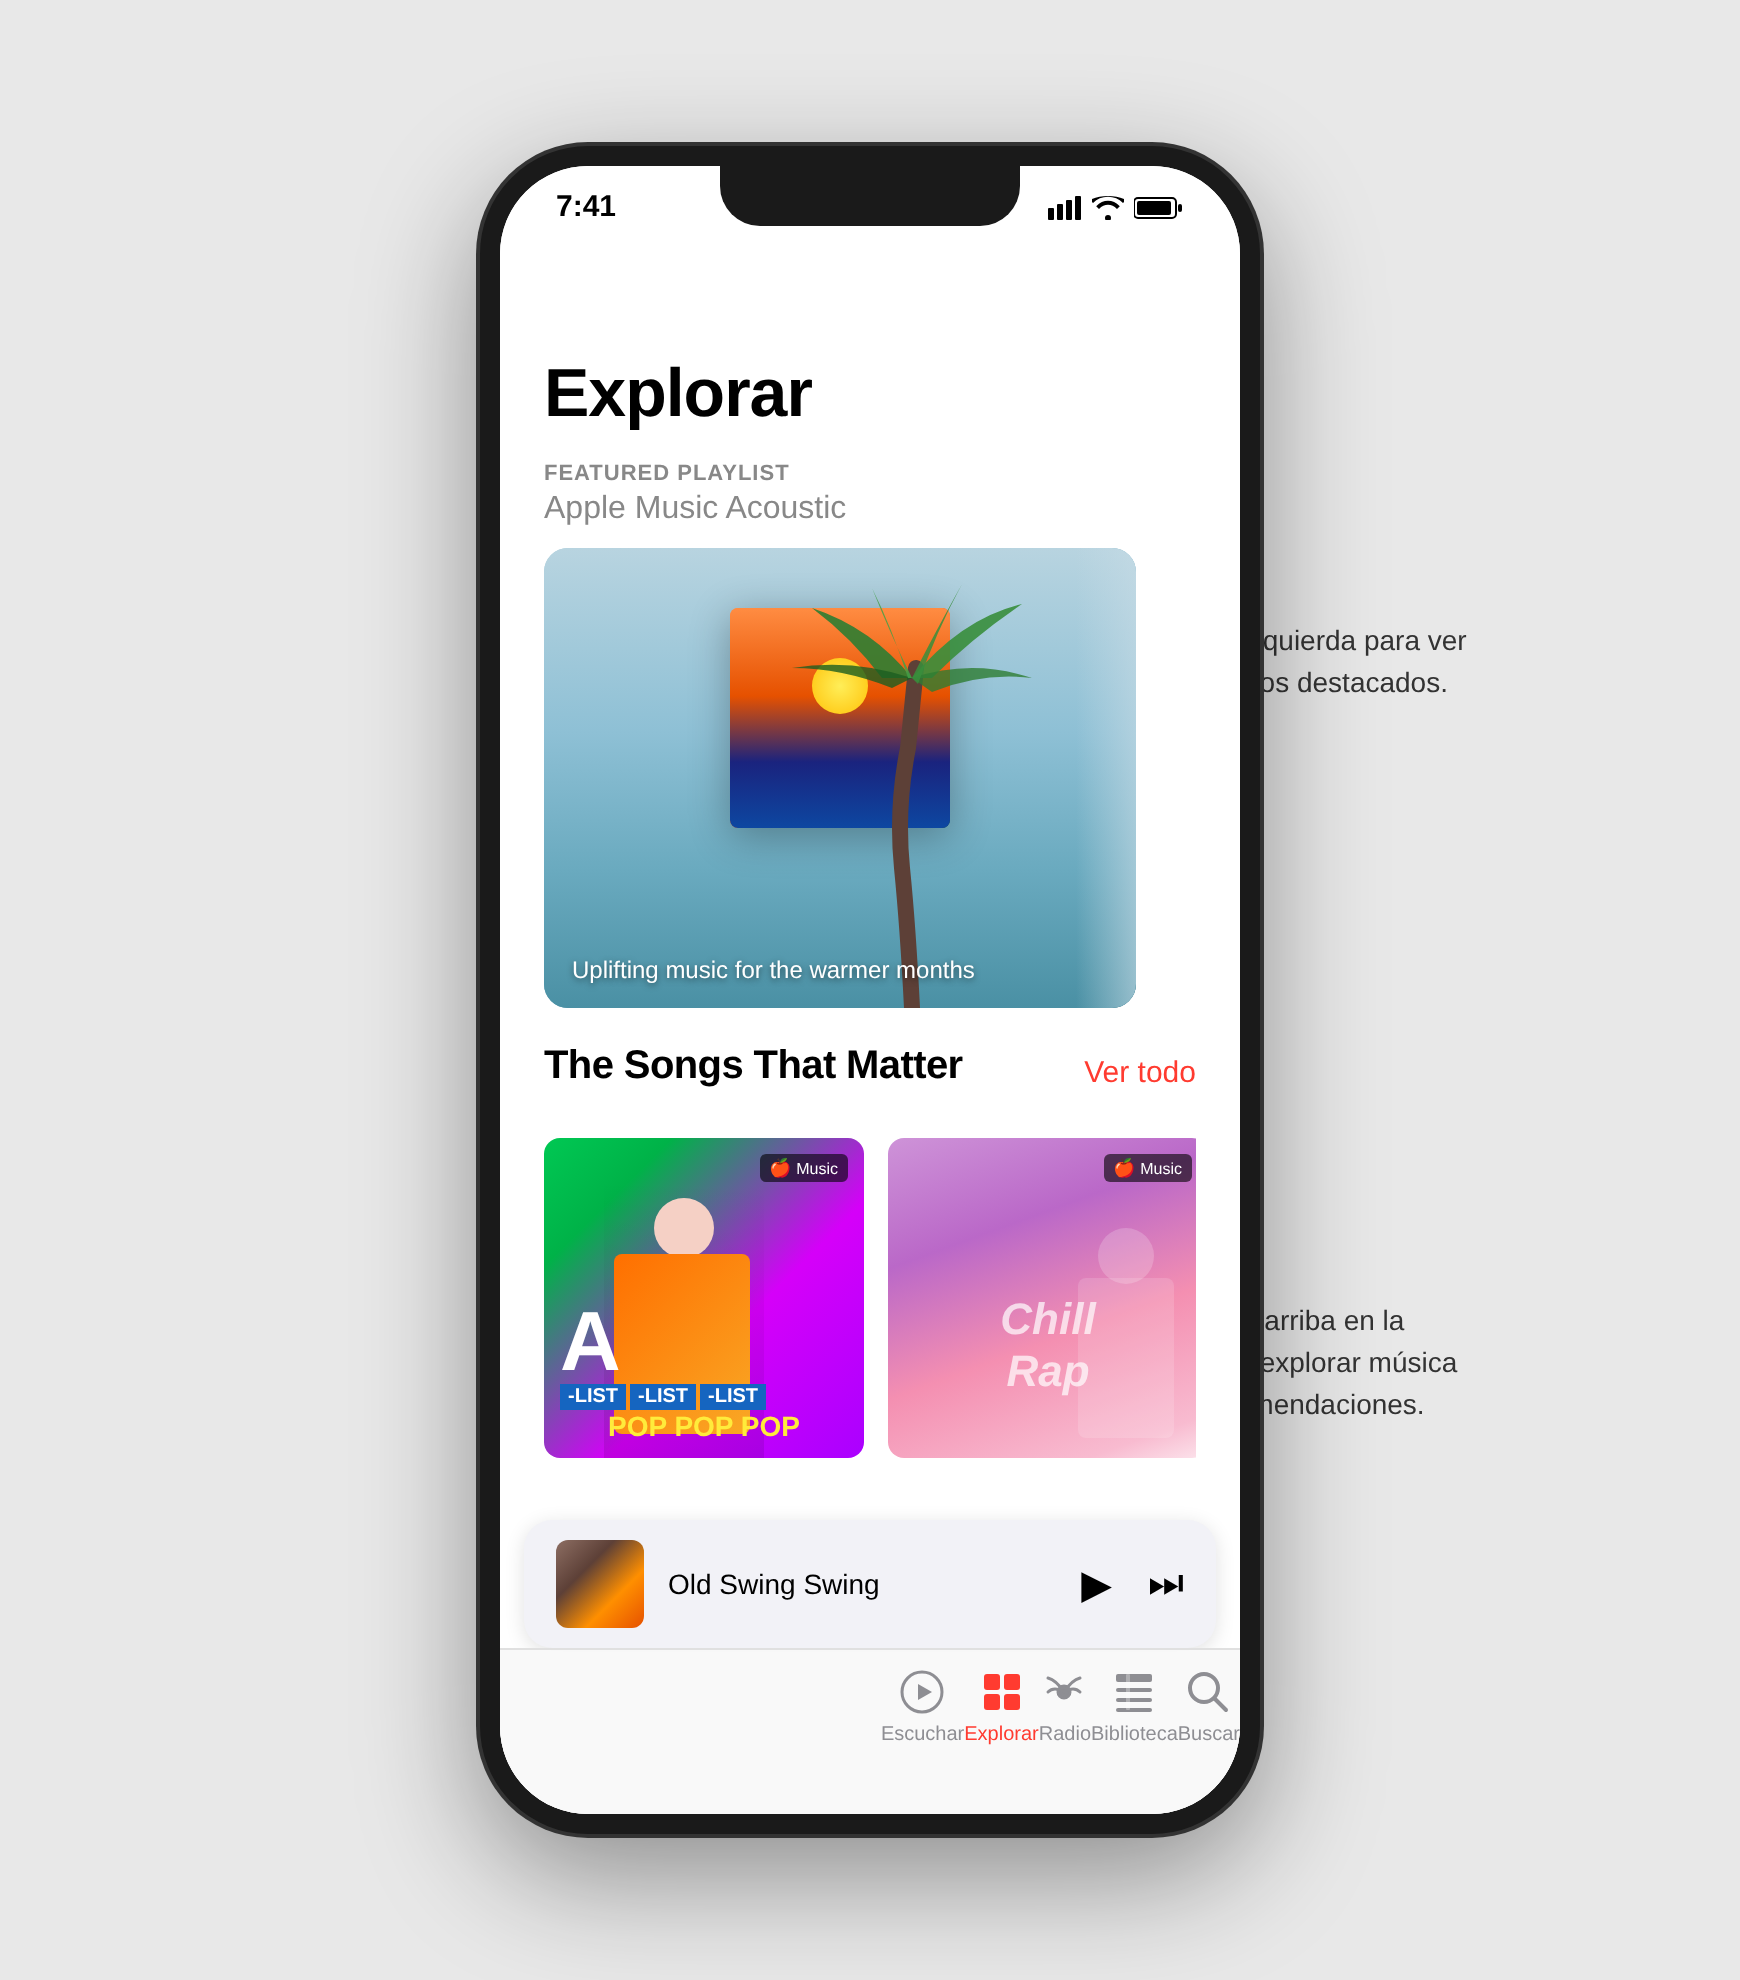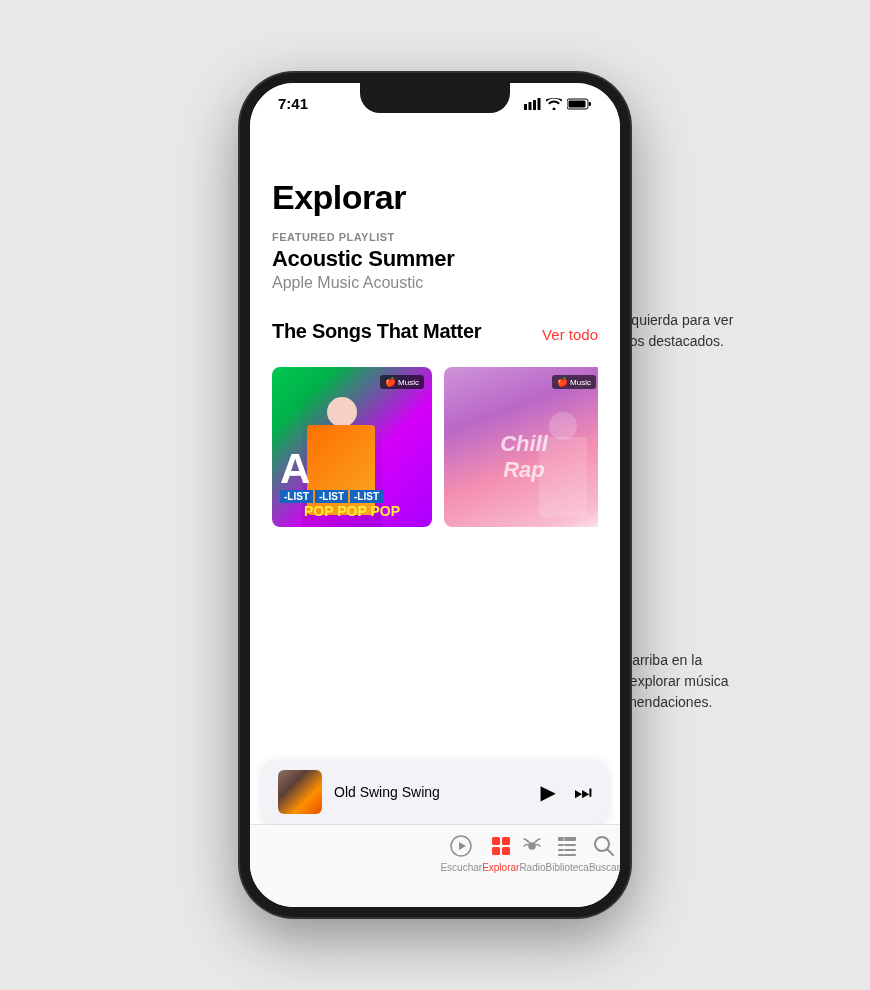--- a/index.html
+++ b/index.html
@@ -289,21 +289,21 @@
     .pop-line {
       font-size: 14px;
       font-weight: 900;
       color: #ffeb3b;
       text-align: center;
     }
 
     
     .chill-rap-text {
       position: absolute;
-      bottom: 44px;
+      bottom: 30px;
       left: 0;
       right: 0;
       text-align: center;
       font-size: 22px;
       font-weight: 700;
       color: rgba(255,255,255,0.7);
       font-style: italic;
     }
 
     
@@ -441,23 +441,50 @@
 
       <div class="content">
 
         <div class="page-title">Explorar</div>
 
         <div class="featured-section">
           <div class="featured-cards">
 
             <div class="featured-card">
               <div class="featured-label">FEATURED PLAYLIST</div>
-              <div class="featured-title">Acoustic Summer</div>
               <div class="featured-subtitle">Apple Music Acoustic</div>
 
+              <div class="featured-image">
+                <div class="featured-image-inner">
+
+                  <div class="scene-bg"></div>
+
+                  <div class="album-overlay">
+
+                    <div style="width:100%;height:100%;background:linear-gradient(180deg, #ff8c42 0%, #e65100 40%, #1a237e 70%, #0d47a1 100%);"></div>
+
+                    <div style="position:absolute;top:35%;left:50%;transform:translate(-50%,-50%);width:28px;height:28px;background:radial-gradient(circle, #ffee58, #ffc107);border-radius:50%;"></div>
+                  </div>
+
+                  <svg class="palm-tree" width="180" height="220" viewBox="0 0 180 220">
+
+                    <path d="M90 220 Q88 180 85 150 Q82 120 88 90 Q90 70 92 50" stroke="#5d4037" stroke-width="8" fill="none" stroke-linecap="round"></path>
+
+                    <path d="M90 55 Q70 30 40 20 Q60 35 75 55" fill="#2e7d32" opacity="0.9"></path>
+                    <path d="M90 55 Q115 25 145 18 Q120 35 100 55" fill="#388e3c" opacity="0.9"></path>
+                    <path d="M90 55 Q60 45 30 50 Q55 50 80 60" fill="#1b5e20" opacity="0.8"></path>
+                    <path d="M90 55 Q120 45 150 55 Q125 52 100 62" fill="#2e7d32" opacity="0.8"></path>
+                    <path d="M90 55 Q80 35 70 10 Q80 30 88 55" fill="#43a047" opacity="0.85"></path>
+                    <path d="M90 55 Q100 35 115 8 Q102 32 93 58" fill="#388e3c" opacity="0.85"></path>
+                  </svg>
+
+                  <div class="image-caption">Uplifting music for the warmer months</div>
+                  <div class="scroll-edge"></div>
+                </div>
+              </div>
             </div>
 
           </div>
         </div>
 
         <div class="section">
           <div class="section-header">
             <div class="section-title">The Songs That Matter</div>
             <div class="section-see-all">Ver todo</div>
           </div>

